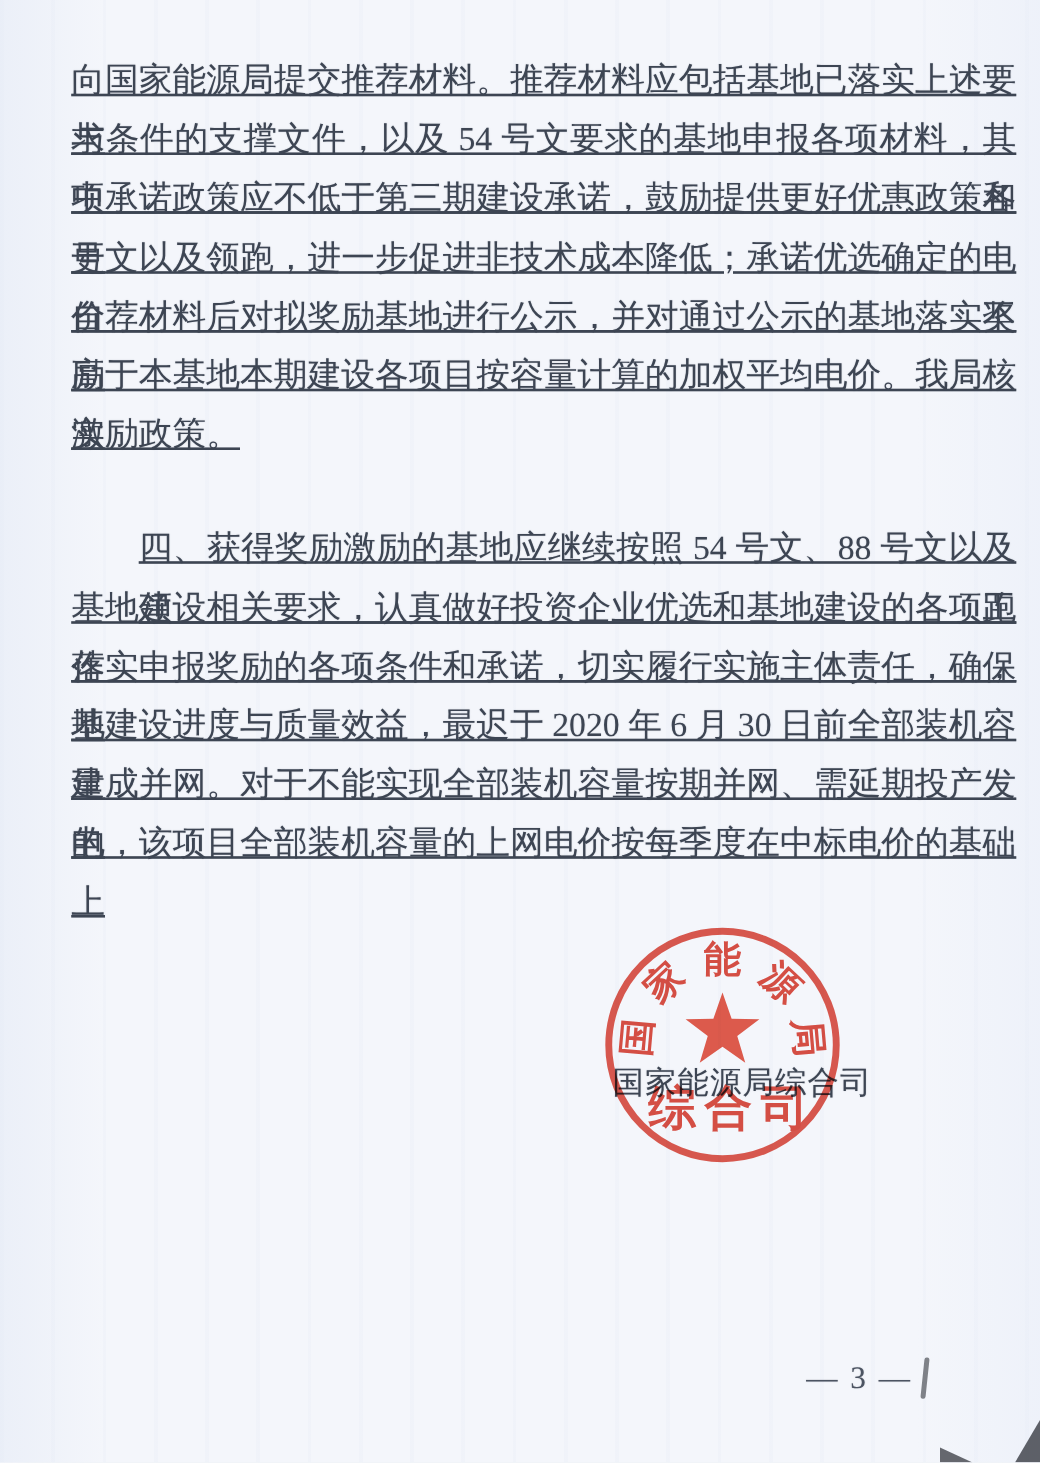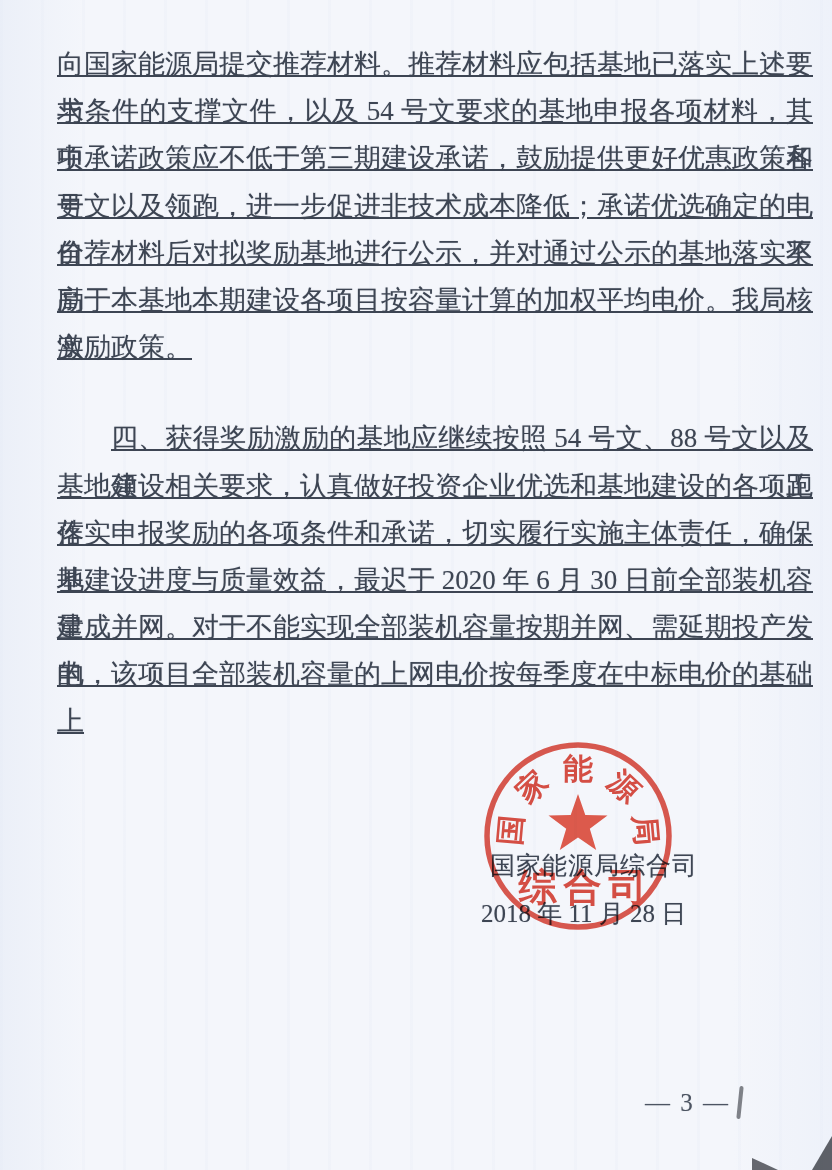--- a/index.html
+++ b/index.html
@@ -89,21 +89,20 @@
     <div class="line jstretch lastline">激励政策。</div>
     <div class="line jstretch indent">四、获得奖励激励的基地应继续按照 54 号文、88 号文以及领跑</div>
     <div class="line jstretch">基地建设相关要求，认真做好投资企业优选和基地建设的各项工作，</div>
     <div class="line jstretch">落实申报奖励的各项条件和承诺，切实履行实施主体责任，确保基</div>
     <div class="line jstretch">地建设进度与质量效益，最迟于 2020 年 6 月 30 日前全部装机容量</div>
     <div class="line jstretch">建成并网。对于不能实现全部装机容量按期并网、需延期投产发电</div>
     <div class="line jstretch">的，该项目全部装机容量的上网电价按每季度在中标电价的基础上</div>
   </div>
 
   <div class="signature">国家能源局综合司</div>
-  <div class="docdate">2018 年 11 月 28 日</div>
 
   <div class="sealwrap">
     <svg width="200" height="200" viewBox="0 0 200 200">
 
       <circle cx="100" cy="100" r="91" fill="none" stroke="#dc4337" stroke-width="5.5" opacity="0.95"></circle>
 
       <polygon points="100,58 107.3,79 129.5,79.4 111.8,92.8 118.2,114.1 100,101.4 81.8,114.1 88.2,92.8 70.5,79.4 92.7,79" fill="#e4503f"></polygon>
 
       <g fill="#dc4337">
         <text class="seal-arc-char" x="0" y="0" transform="translate(32.3,94.1) rotate(275)" text-anchor="middle" dominant-baseline="central">国</text>

